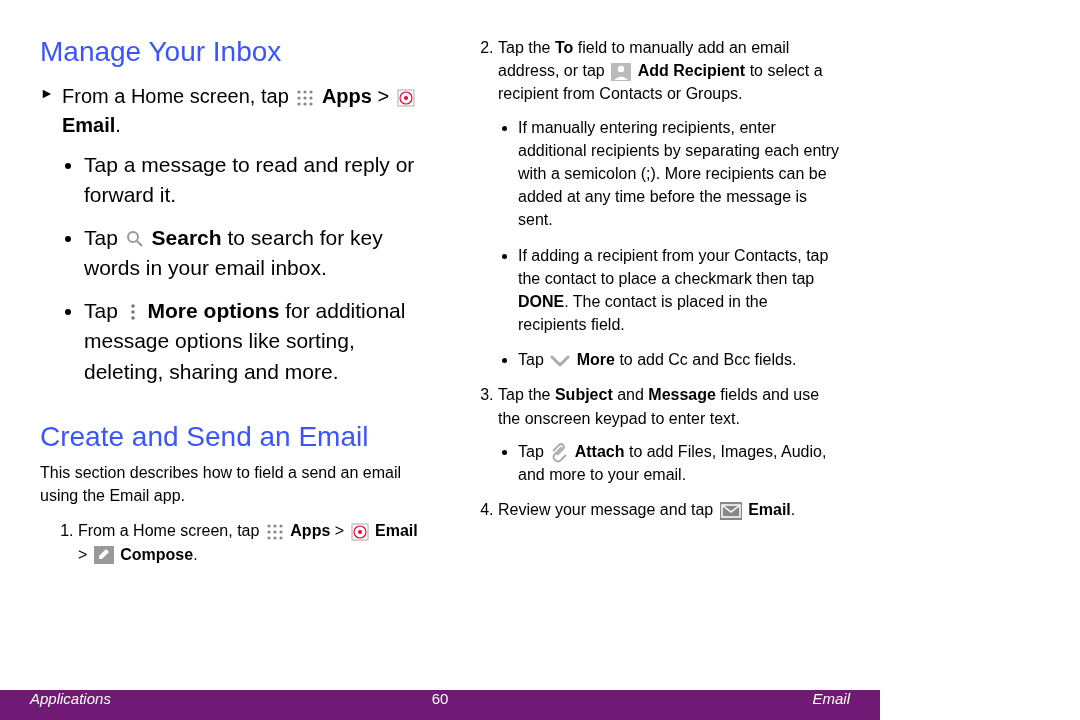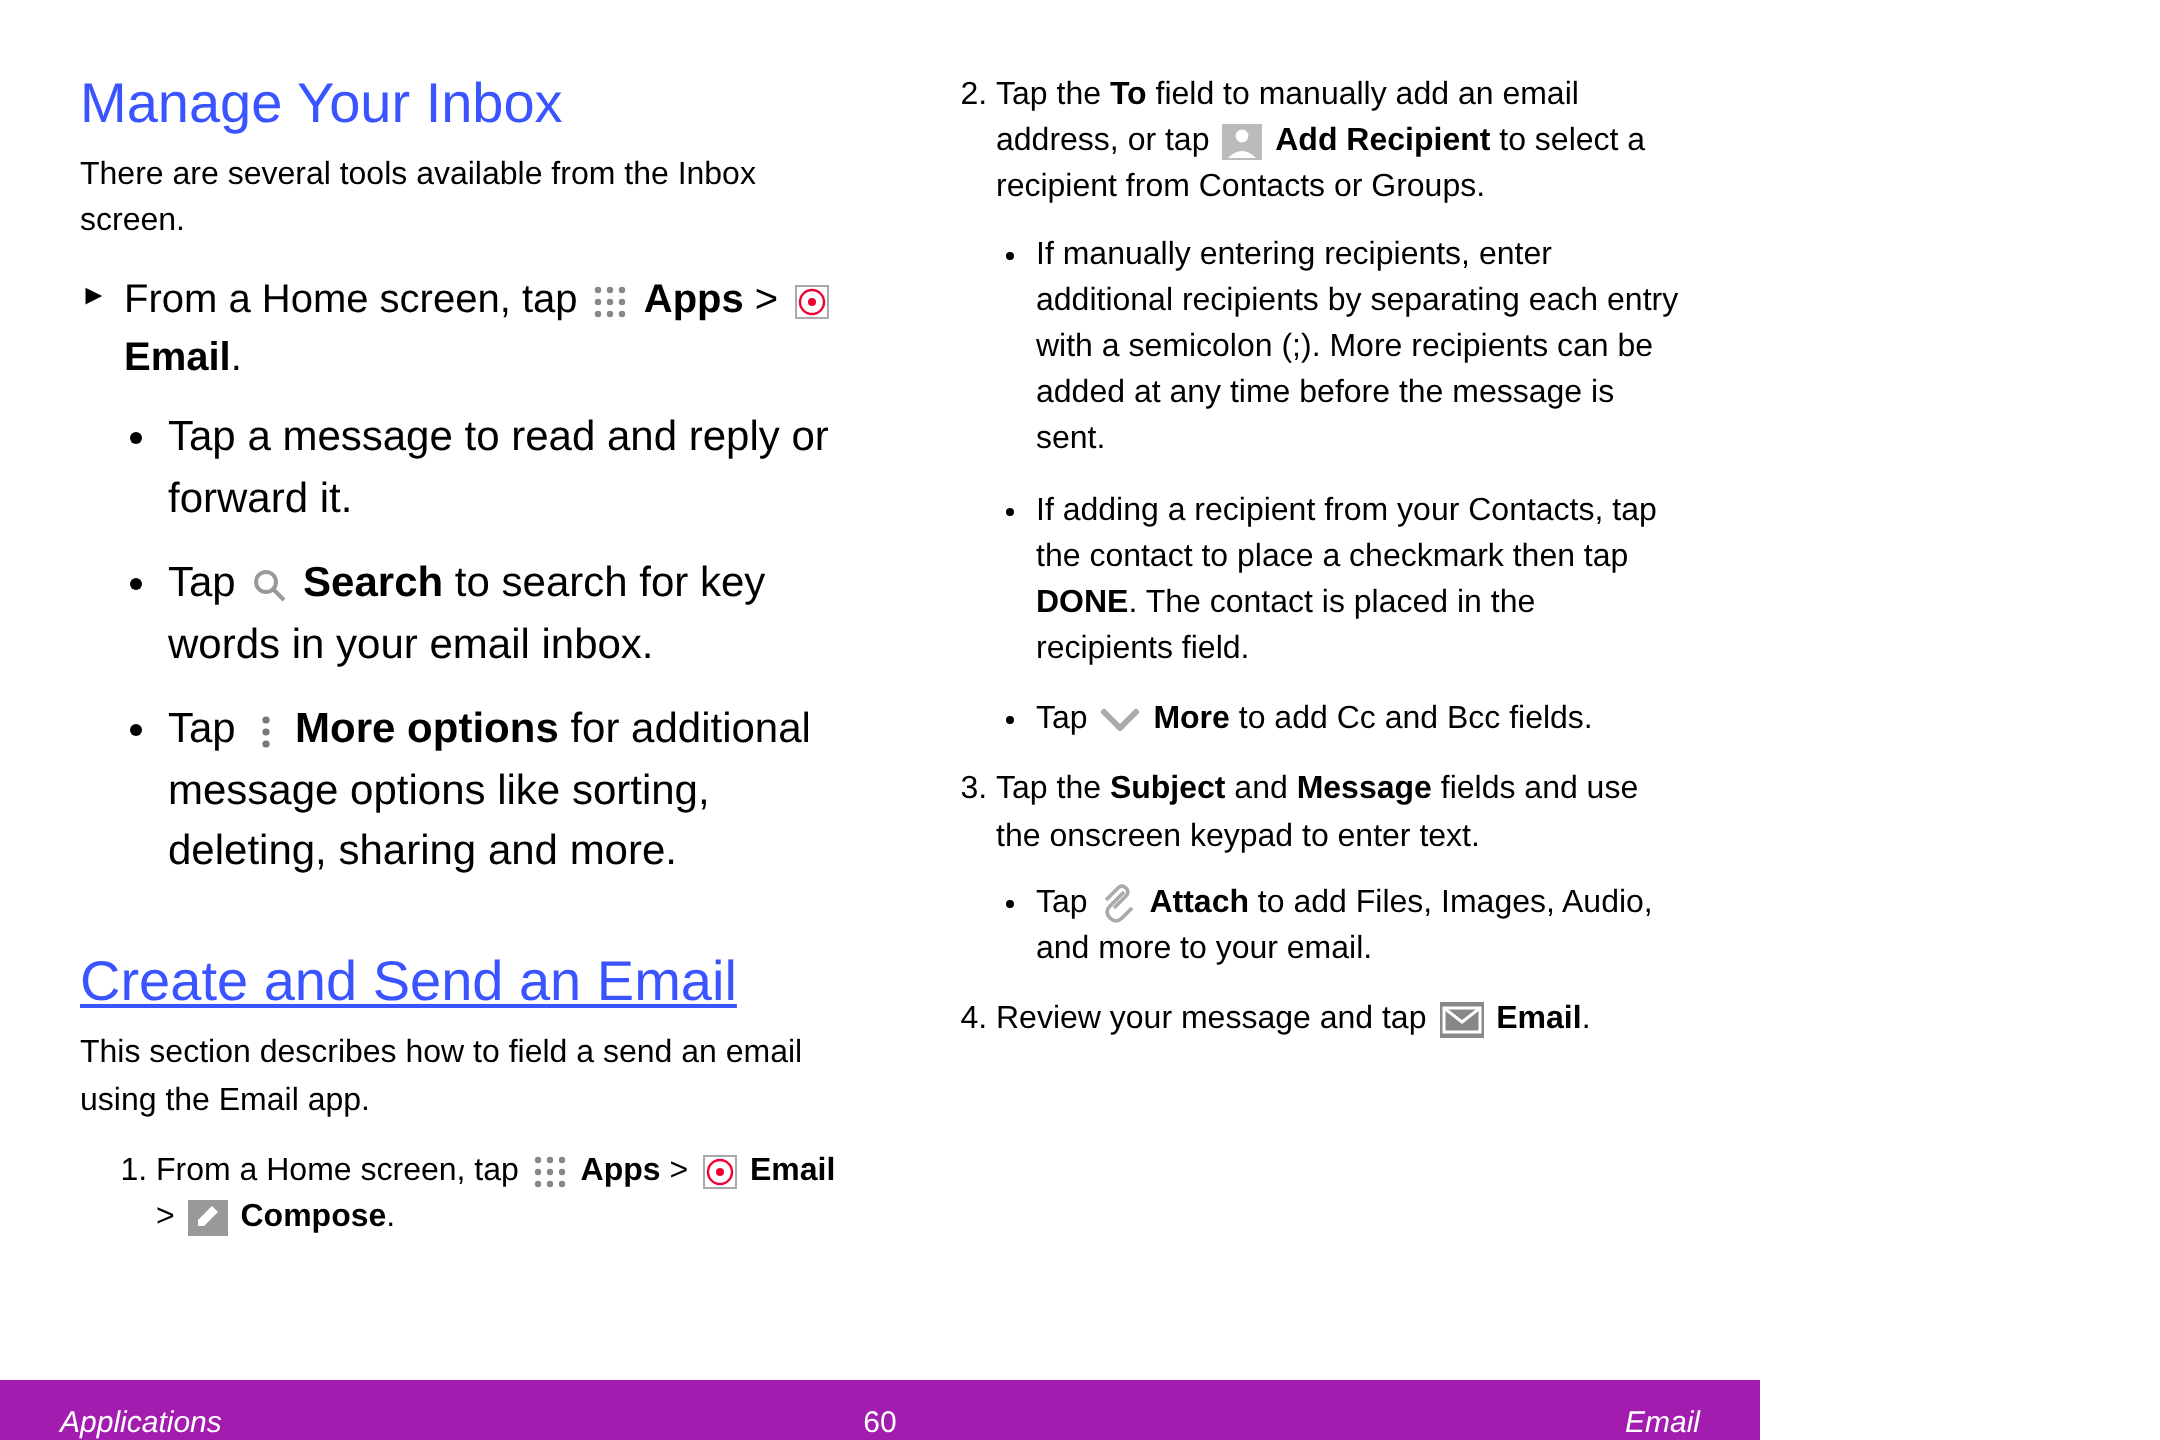--- a/index.html
+++ b/index.html
@@ -1,36 +1,36 @@
 <!DOCTYPE html>
 <html><head>
 <meta charset="utf-8">
 <style>
   * { box-sizing: border-box; margin: 0; padding: 0; }
   html, body { width: 1080px; height: 720px; background: #fff; font-family: Arial, Helvetica, sans-serif; color: #000; }
   .page { width: 880px; height: 720px; position: relative; }
   .content { display: flex; gap: 40px; padding: 30px 40px 0 40px; }
   .col { flex: 1; }
   h2 { font-size: 28px; color: #3a55ff; font-weight: 500; margin-bottom: 8px; margin-top: 6px; }
-  h2.second { margin-top: 34px; text-decoration: underline; }
+  h2.second { margin-top: 34px; }
   p { font-size: 16px; line-height: 1.45; margin: 4px 0; }
   .arrow-block { display: flex; margin-top: 14px; }
   .arrow-block .arrow { width: 22px; flex-shrink: 0; font-size: 14px; line-height: 1.4; padding-top:2px; }
   .arrow-block .txt { flex: 1; font-size: 20px; line-height: 1.45; }
   ul.bullets { list-style: disc; margin-left: 44px; margin-top: 10px; }
   ul.bullets li { font-size: 21px; line-height: 1.45; margin-bottom: 12px; padding-right: 4px; }
   ol.steps { list-style: decimal; margin-left: 38px; margin-top: 12px; }
   ol.steps > li { font-size: 16px; line-height: 1.45; margin-bottom: 12px; }
   ol.steps ul.sub { list-style: disc; margin-left: 20px; margin-top: 10px; }
   ol.steps ul.sub li { margin-bottom: 12px; }
   .right-col ol.steps { margin-top: 6px; }
   .right-col ol.steps > li:first-child { counter-reset: none; }
   .bold { font-weight: bold; }
 
-  .footer { position: absolute; bottom: 0; left: 0; right: 0; height: 30px; background: #a21caf; display: flex; justify-content: space-between; align-items: flex-end; padding: 0 30px; color: #fff; font-size: 15px; font-style: italic; }
+  .footer { position: absolute; bottom: 0; left: 0; right: 0; height: 30px; background: #701a75; display: flex; justify-content: space-between; align-items: flex-start; padding: 0 30px; color: #fff; font-size: 15px; font-style: italic; }
   .footer .center { position: absolute; left: 50%; transform: translateX(-50%); font-style: normal; }
 
   
   .icon { display: inline-block; vertical-align: middle; margin: 0 2px; position: relative; }
   .icon svg { display: block; }
   .ic-apps { width: 18px; height: 18px; }
   .ic-email { width: 18px; height: 18px; }
   .ic-search { width: 18px; height: 18px; }
   .ic-more  { width: 14px; height: 18px; }
   .ic-compose { width: 20px; height: 18px; }
@@ -40,21 +40,20 @@
   .ic-send { width: 22px; height: 18px; }
 </style>
 </head>
 <body>
 
 <div class="page">
   <div class="content">
 
     <div class="col">
       <h2>Manage Your Inbox</h2>
-      <p>There are several tools available from the Inbox screen.</p>
 
       <div class="arrow-block">
         <span class="arrow">►</span>
         <span class="txt">
           <span>From a Home screen, tap </span>
           <span class="icon ic-apps">
             <svg viewBox="0 0 18 18">
                 <rect x="0" y="0" width="18" height="18" fill="#fff" stroke="#555" stroke-width="0"></rect>
                 <g fill="#888">
                   <circle cx="3" cy="3" r="1.6"></circle>

